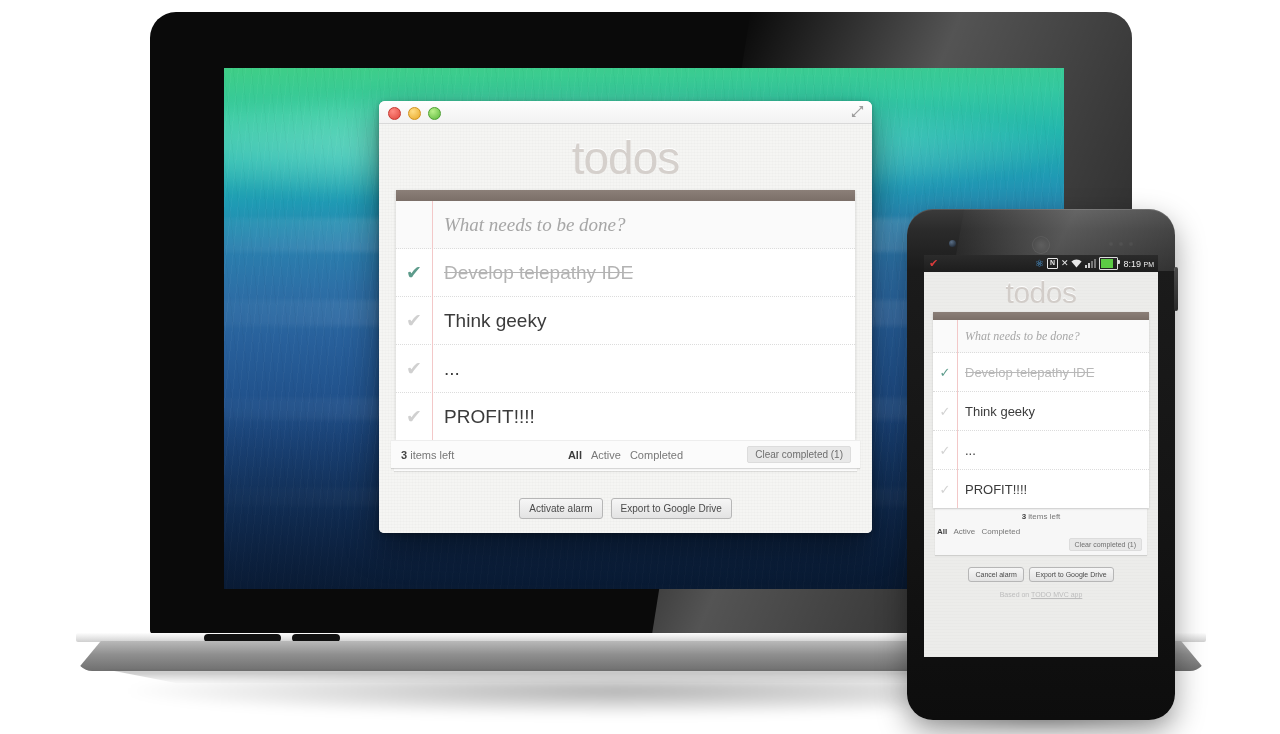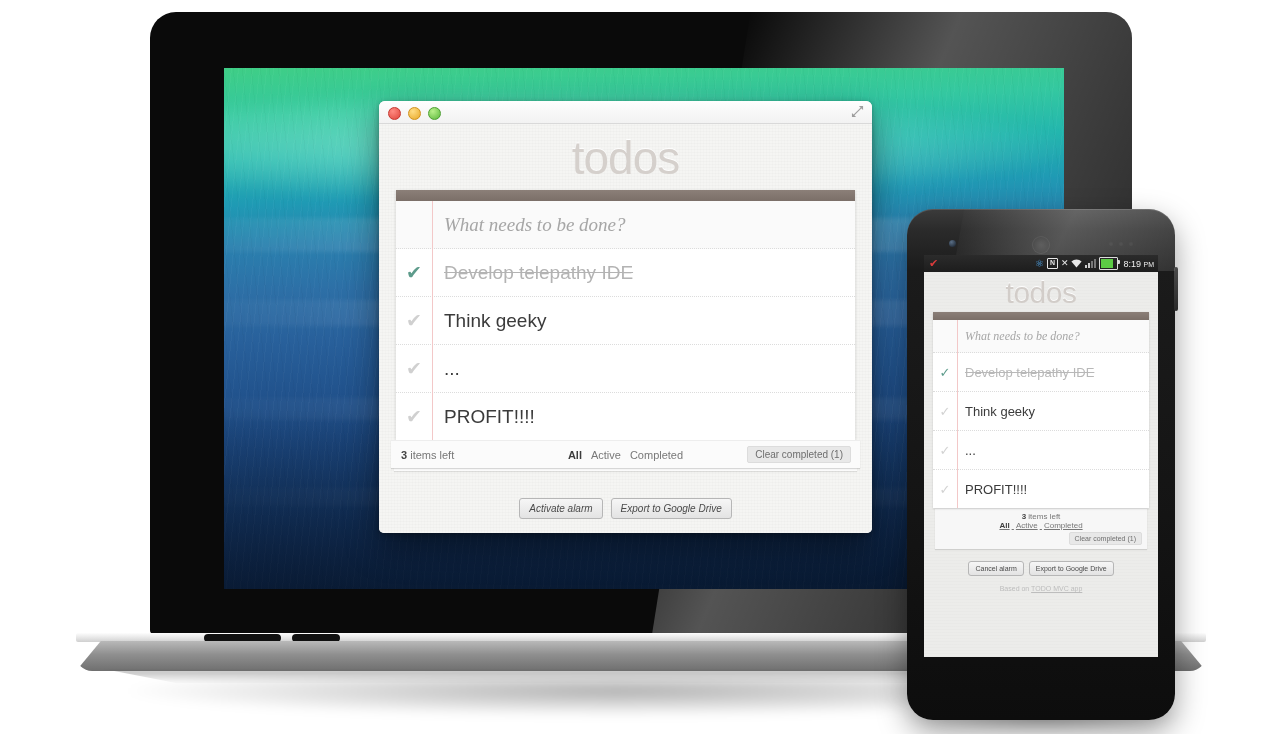--- a/index.html
+++ b/index.html
@@ -137,21 +137,21 @@
   .tcount { margin-left: 10px; }
   .tcount b { color: #444; }
   .tfilters { position: absolute; left: 50%; transform: translateX(-50%); display: flex; gap: 9px; }
   .tfilters .f { color: #787878; }
   .tfilters .f.sel { font-weight: bold; color: #3d3d3d; }
   .tclear {
     position: absolute; right: 9px; font-size: 10px; color: #6e6e6e;
     background: #e8e8e8; border: 1px solid #dcdcdc; border-radius: 2px;
     padding: 2px 7px;
   }
-  .btnrow { display: flex; justify-content: center; gap: 8px; margin-top: 30px; font-style: italic; }
+  .btnrow { display: flex; justify-content: center; gap: 8px; margin-top: 30px; }
   .gbtn {
     font-size: 10px; color: #4a4a4a; padding: 4px 9px;
     background: linear-gradient(180deg,#f6f6f6,#e3e3e3);
     border: 1px solid #b6b6b6; border-radius: 3px;
   }
 
   
   .base-wrap { position: absolute; left: 0px; top: 621px; width: 1130px; height: 58px; }
   .base-top {
     position: absolute; left: 0; top: 0; width: 1130px; height: 9px;
@@ -248,21 +248,21 @@
   .ph-item { height: 38px; display:flex; align-items:center; border-bottom: 1px dotted #dcdcdc; background:#fff; }
   .ph-item:last-child { border-bottom: none; }
   .ph-check { width: 24px; text-align:center; font-size: 13px; color: #d2d2d2; }
   .ph-check.done { color: #5d9b8b; }
   .ph-label { margin-left: 8px; font-size: 13px; color: #3b3b3b; font-weight: 300; }
   .ph-label.done { color: #b8b8b8; text-decoration: line-through; }
 
   .ph-footer { margin: 0 11px; background: #f7f7f7; border-top: 1px solid #ececec;
     box-shadow: 0 1px 1px rgba(0,0,0,0.12); padding: 3px 0 4px 0; font-size: 8px; color: #777; }
   .ph-count { text-align:center; } .ph-count b { color:#444; }
-  .ph-filters { text-align:center; margin-top: 0; text-decoration: underline; }
+  .ph-filters { text-align:left; margin-top: 6px; }
   .ph-filters span { margin: 0 2px; }
   .ph-filters .sel { font-weight: bold; color: #3d3d3d; }
   .ph-clearwrap { text-align: right; margin-top: 2px; padding-right: 5px; }
   .ph-clear { display:inline-block; font-size: 7px; color: #6e6e6e; background:#e8e8e8;
     border:1px solid #dcdcdc; border-radius:2px; padding: 2px 5px; }
   .ph-btnrow { display:flex; justify-content:center; gap: 5px; margin-top: 12px; }
   .ph-gbtn { font-size: 7px; color:#4a4a4a; padding: 3px 6px;
     background: linear-gradient(180deg,#f6f6f6,#e3e3e3); border:1px solid #b6b6b6; border-radius:3px; }
   .ph-based { text-align:center; margin-top: 9px; font-size: 7px; color: #bdbdbd; }
   .ph-based a { color:#bdbdbd; text-decoration: underline; }

